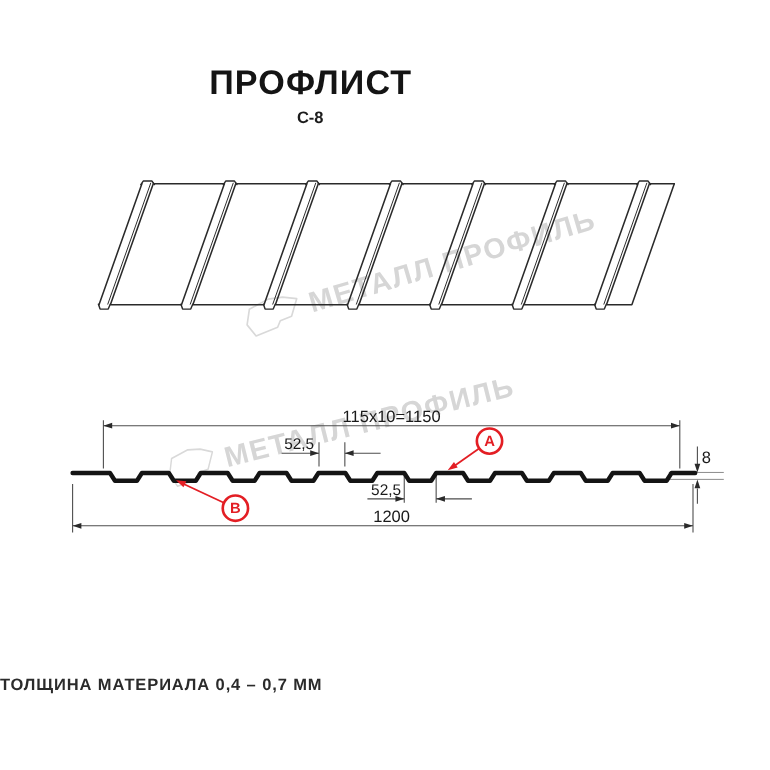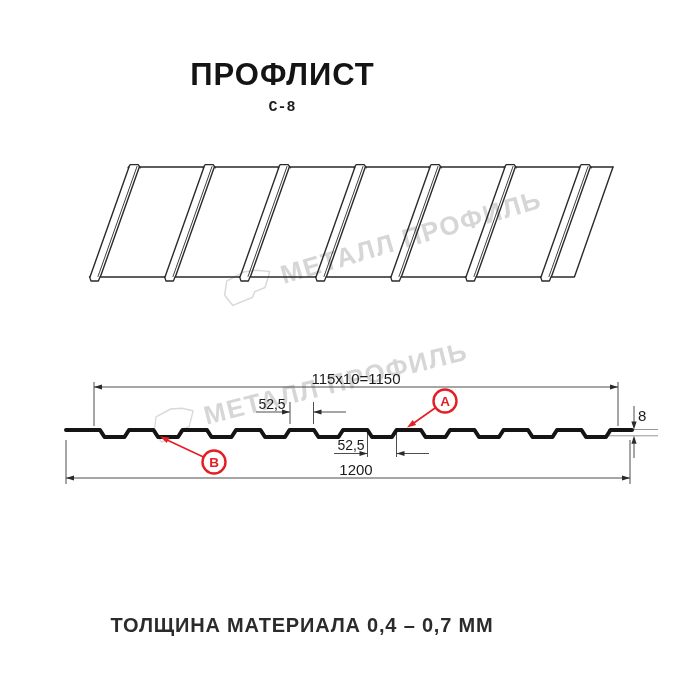--- a/index.html
+++ b/index.html
@@ -1,23 +1,23 @@
 <!DOCTYPE html>
 <html><head>
 <meta charset="utf-8">
 <style>
   html,body{margin:0;padding:0;background:#fff;}
   body{width:700px;height:700px;position:relative;overflow:hidden;
        font-family:"Liberation Sans", sans-serif;color:#1a1a1a;}
   .page-title{position:absolute;top:57px;left:0;width:565px;text-align:center;
        font-size:31px;font-weight:bold;letter-spacing:1px;color:#141414;}
   .page-subtitle{position:absolute;top:99px;left:0;width:564px;text-align:center;
-       font-size:15px;font-weight:bold;color:#1c1c1c;font-family:Liberation Mono, monospace;}
-  .caption{position:absolute;top:614px;left:0;width:604px;text-align:center;
-       font-size:20px;font-weight:bold;letter-spacing:0.8px;color:#2b2b2b;}
+       font-size:15px;font-weight:bold;color:#1c1c1c;}
+  .caption{position:absolute;top:614px;left:0;width:604px;
+       font-size:15px;font-weight:bold;letter-spacing:0.8px;color:#2b2b2b;}
   .wm{position:absolute;display:flex;align-items:center;gap:8px;
       transform-origin:0 50%;z-index:0;pointer-events:none;}
   .wm-text{font-size:26px;font-weight:bold;letter-spacing:1.5px;color:#d6d6d6;white-space:nowrap;}
   .wm1{left:222px;top:277px;transform:rotate(-16.5deg);}
   .wm2{left:152px;top:412px;transform:rotate(-14deg);}
   svg.drawing{position:absolute;z-index:1;}
   .sheet3d{left:70px;top:150px;}
   .xsec{left:50px;top:360px;}
   .dimtxt{font-size:15px;fill:#1a1a1a;}
   .dimtxt-sm{font-size:14px;fill:#1a1a1a;}

